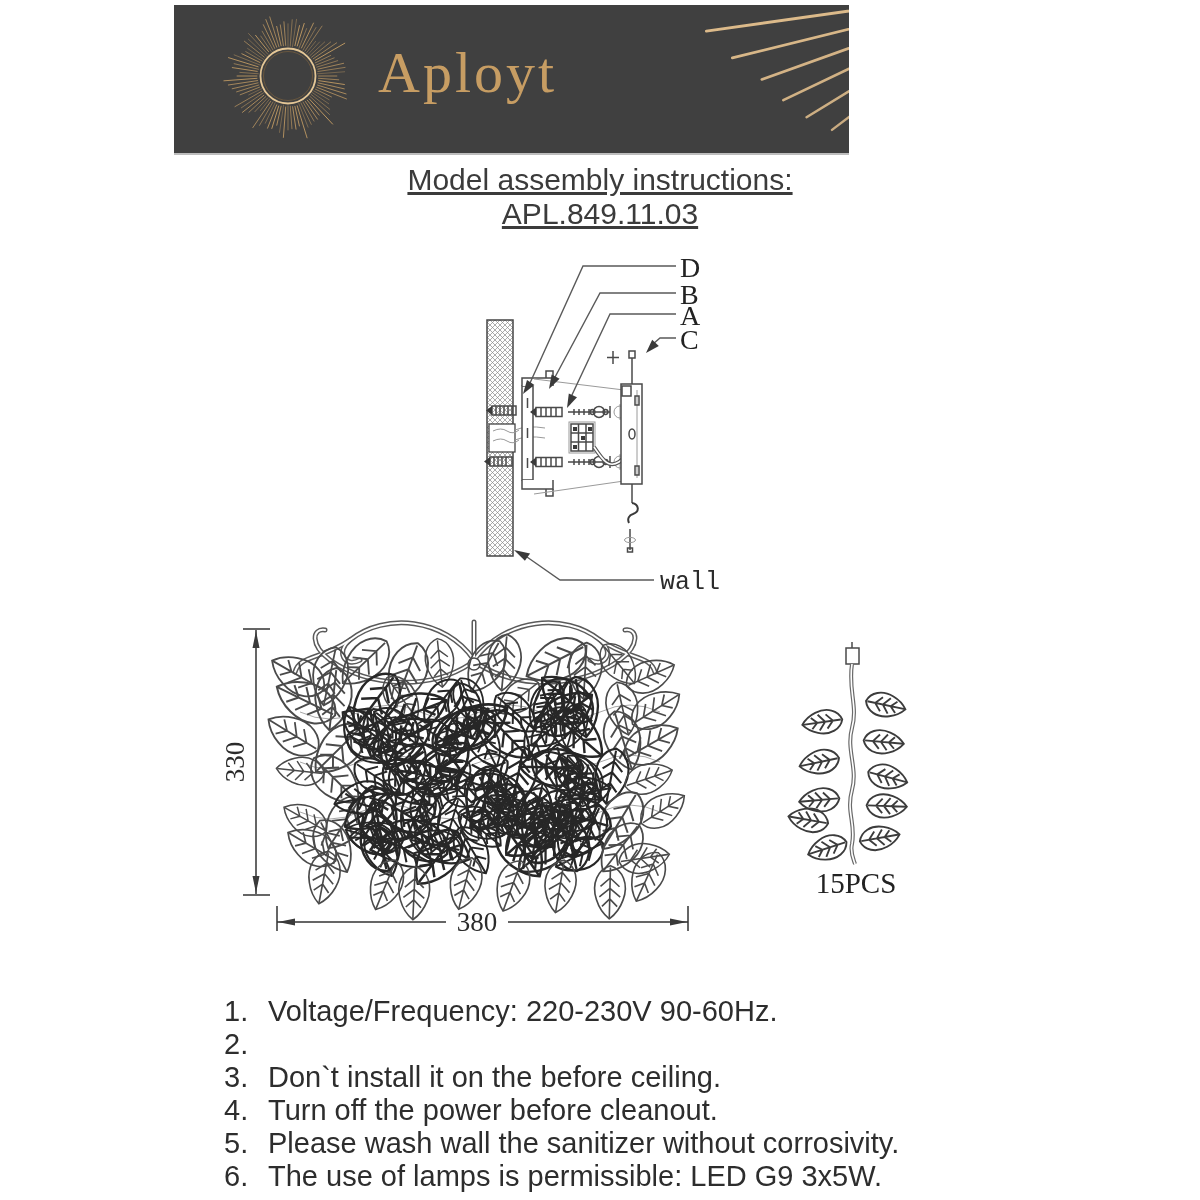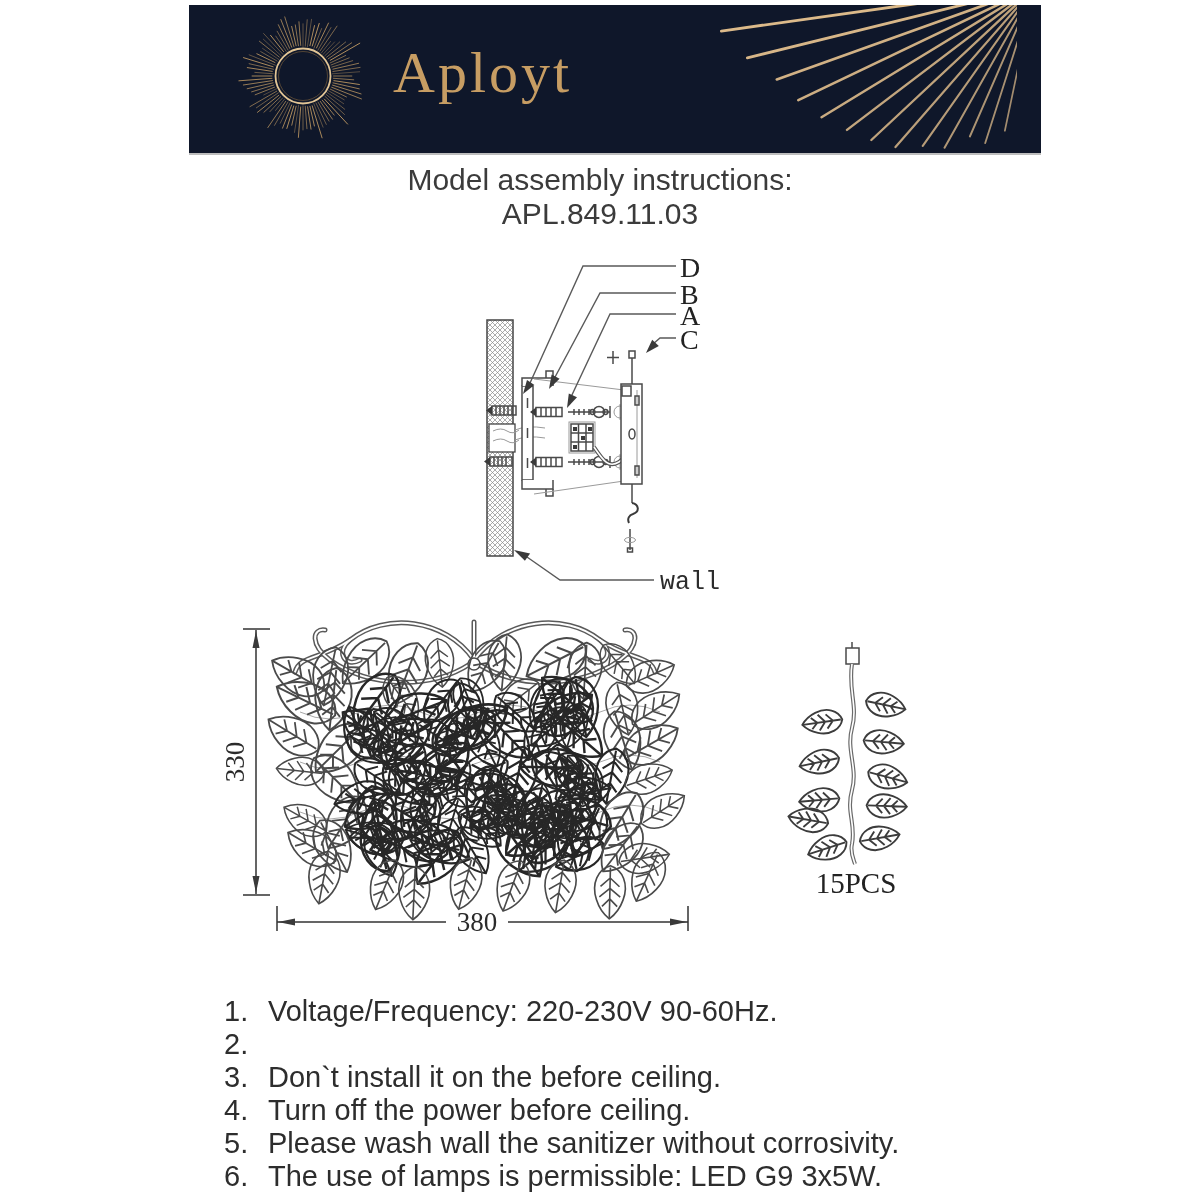--- a/index.html
+++ b/index.html
@@ -1,24 +1,24 @@
 <!DOCTYPE html>
 <html><head>
 <meta charset="utf-8">
 <style>
   html,body{margin:0;padding:0;}
   body{width:1200px;height:1200px;background:#ffffff;position:relative;overflow:hidden;
        font-family:"Liberation Sans",sans-serif;color:#2d2d2d;}
-  .banner{position:absolute;left:189px;top:5px;width:852px;height:148px;background:#0f172a;
+  .banner{position:absolute;left:174px;top:5px;width:675px;height:148px;background:#404040;
           border-bottom:2px solid #bdbdbd;overflow:hidden;}
   .banner-art{position:absolute;left:0;top:0;}
   .brand{position:absolute;left:204px;top:34px;font-family:"Liberation Serif",serif;
          font-size:58px;font-weight:400;letter-spacing:3px;color:#c79d63;}
   .title-block{position:absolute;left:0;top:163px;width:1200px;text-align:center;
-               color:#3b3b3b;font-size:30px;line-height:34px;font-weight:500;}
+               color:#3b3b3b;font-size:30px;line-height:34px;font-weight:500;text-decoration:underline;}
   .instructions{position:absolute;left:224px;top:995px;font-size:29px;color:#2d2d2d;}
   .inst-row{display:flex;align-items:baseline;height:33px;line-height:33px;}
   .inst-num{width:44px;flex:0 0 44px;}
   #art{position:absolute;left:0;top:0;}
   
   .ln{stroke:#4a4a4a;stroke-width:1.5;fill:none;}
   .lnthin{stroke:#9a9a9a;stroke-width:1;fill:none;}
   .fillw{fill:#ffffff;}
   .solid{fill:#3a3a3a;stroke:none;}
   .lead{stroke:#5a5a5a;stroke-width:1.4;fill:none;}
@@ -481,21 +481,21 @@
   </div>
   <div class="inst-row">
     <span class="inst-num">2.</span>
   </div>
   <div class="inst-row">
     <span class="inst-num">3.</span>
     <span class="inst-text">Don`t install it on the before ceiling.</span>
   </div>
   <div class="inst-row">
     <span class="inst-num">4.</span>
-    <span class="inst-text">Turn off the power before ceiling.</span>
+    <span class="inst-text">Turn off the power before cleanout.</span>
   </div>
   <div class="inst-row">
     <span class="inst-num">5.</span>
     <span class="inst-text">Please wash wall the sanitizer without corrosivity.</span>
   </div>
   <div class="inst-row">
     <span class="inst-num">6.</span>
     <span class="inst-text">The use of lamps is permissible: LED G9 3x5W.</span>
   </div>
 </div>

